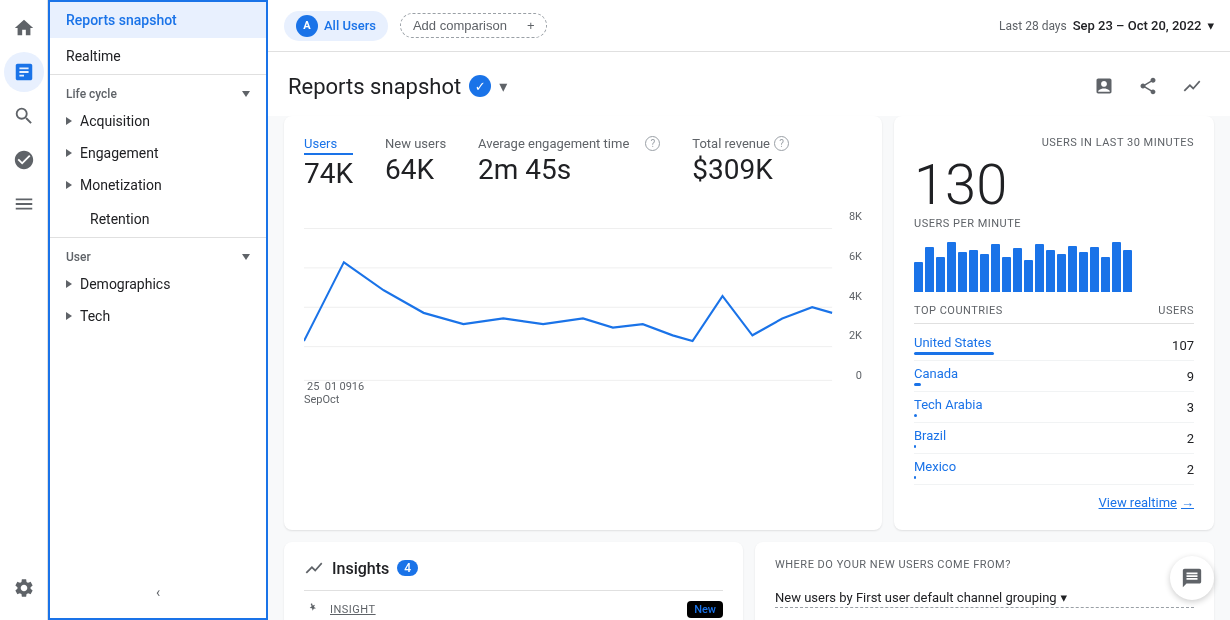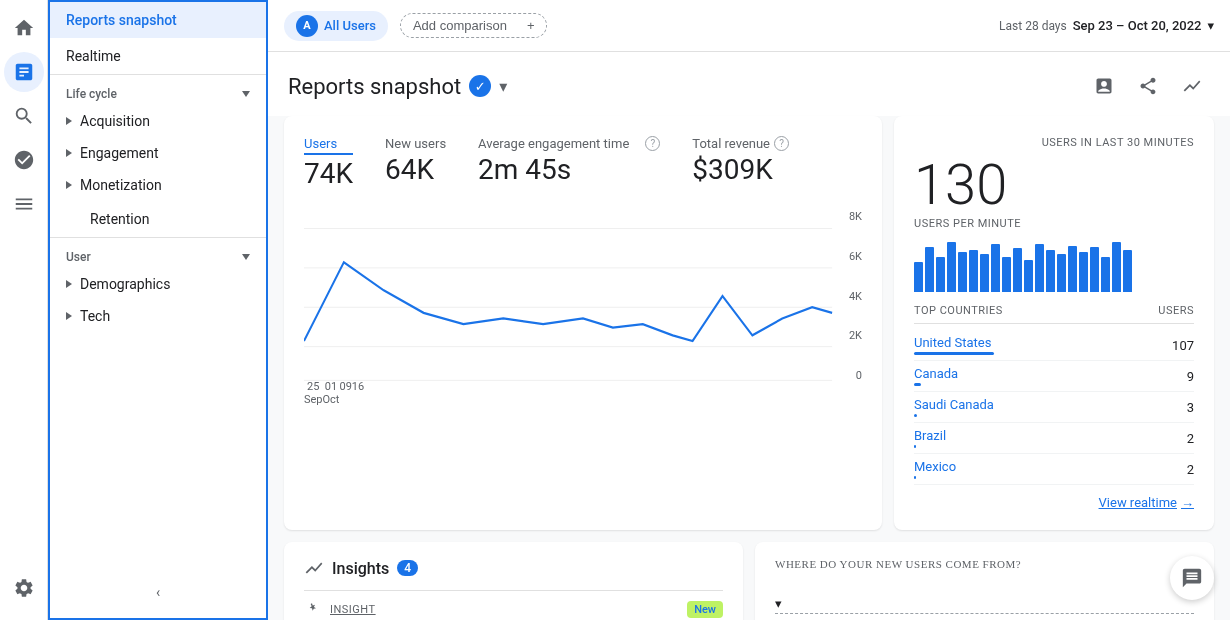--- a/index.html
+++ b/index.html
@@ -346,43 +346,42 @@
     }
     .insight-row {
       display: flex;
       align-items: center;
       gap: 10px;
       padding: 10px 0;
       font-size: 13px;
       color: #5f6368;
     }
     .new-badge {
-      background: #bef264;
+      background: #000000;
       color: #1a73e8;
       border-radius: 4px;
       padding: 2px 7px;
       font-size: 11px;
       font-weight: 500;
       margin-left: auto;
     }
 
     
     .where-card {
       background: #fff;
       border-radius: 8px;
       box-shadow: 0 1px 2px rgba(0,0,0,0.1);
       padding: 16px 20px;
     }
     .where-header {
       font-size: 11px;
       color: #5f6368;
       text-transform: uppercase;
       letter-spacing: 0.5px;
-      margin-bottom: 26px;
-      font-family: Liberation Serif, serif;
+      margin-bottom: 19px;
     }
     .dropdown-selector {
       display: flex;
       align-items: center;
       gap: 4px;
       font-size: 13px;
       color: #202124;
       border-bottom: 1px dashed #9aa0a6;
       padding-bottom: 2px;
       cursor: pointer;
@@ -649,21 +648,21 @@
           </div>
           <div class="country-row">
             <div>
               <div class="country-name">Canada</div>
               <div class="country-bar" style="width: 7px;"></div>
             </div>
             <span class="country-users">9</span>
           </div>
           <div class="country-row">
             <div>
-              <div class="country-name">Saudi Canada</div>
+              <div class="country-name">Tech Arabia</div>
               <div class="country-bar" style="width: 3px;"></div>
             </div>
             <span class="country-users">3</span>
           </div>
           <div class="country-row">
             <div>
               <div class="country-name">Brazil</div>
               <div class="country-bar" style="width: 2px;"></div>
             </div>
             <span class="country-users">2</span>
@@ -700,20 +699,21 @@
               <path d="M12 2l1.09 3.26L16.5 4l-1.64 3.5L18 9.5l-3.41.5L13 13l-1-3.5-3.5-.5 3-2.5L10 3z"></path>
             </svg>
           <span style="text-transform:uppercase; font-size:11px; letter-spacing:0.5px;text-decoration:underline;">INSIGHT</span>
           <span class="new-badge">New</span>
         </div>
       </div>
 
       <div class="where-card">
         <div class="where-header">WHERE DO YOUR NEW USERS COME FROM?</div>
         <div class="dropdown-selector">
+          <span>New users by First user default channel grouping</span>
           <span>▾</span>
         </div>
 
         <div style="margin-top: 16px; height: 8px; background: #1a73e8; border-radius: 2px; width: 60%;"></div>
       </div>
     </div>
   </div>
 </div>
 
 <div class="chat-btn">

